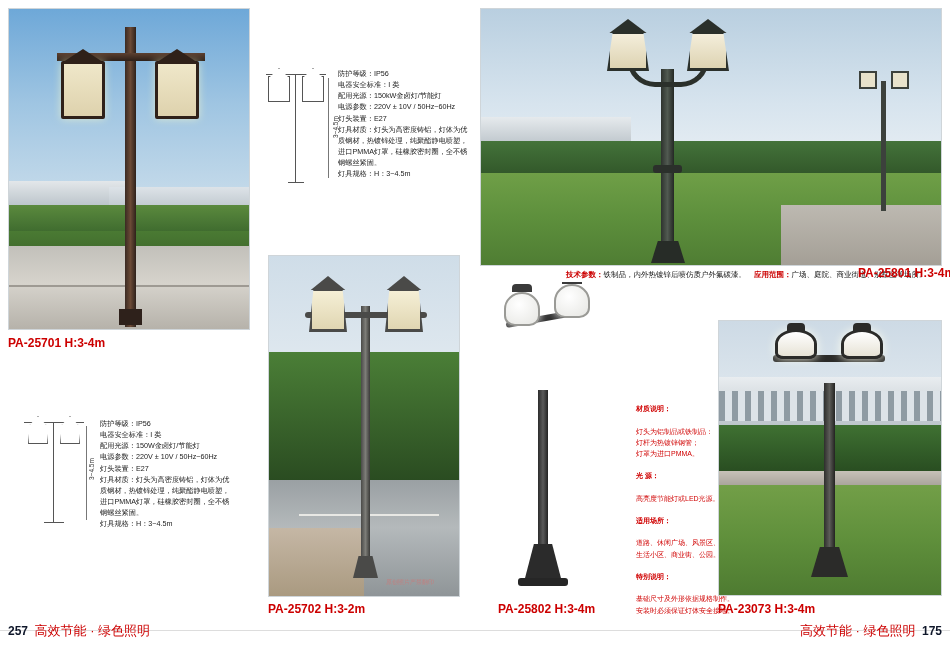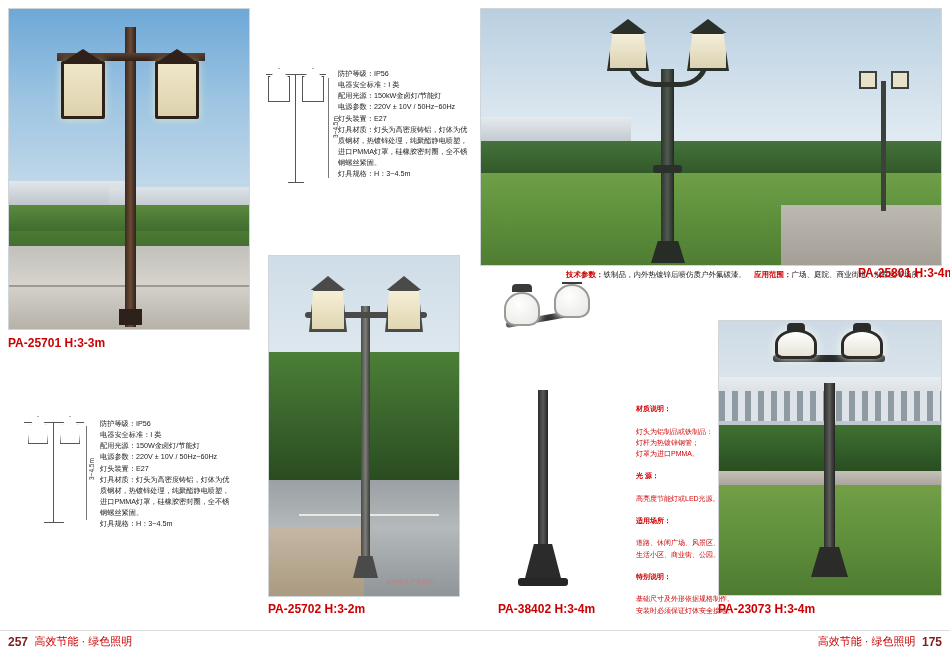--- a/index.html
+++ b/index.html
@@ -88,24 +88,24 @@
   .dimlabel {
     position:absolute; font-size:6.5px; color:#333;
     transform:rotate(-90deg); transform-origin:left top; white-space:nowrap;
   }
 
   
   .footer-left, .footer-right {
     position:absolute; bottom:6px; font-size:9px; white-space:nowrap;
   }
   .pagenum {
-    display:inline-block; color:#7f1d1d; font-weight:bold; font-size:12px;
+    display:inline-block; color:#0f172a; font-weight:bold; font-size:12px;
     vertical-align:middle;
   }
-  .slogan { display:inline-block; color:#cc0000; font-size:11px; vertical-align:middle; margin:0 4px; }
+  .slogan { display:inline-block; color:#cc0000; font-size:13px; vertical-align:middle; margin:9px 4px; }
   .footer-rule {
     position:absolute; left:0; right:0; bottom:24px; height:1px; background:#ddd;
   }
   .watermark {
     position:absolute; font-size:6px; color:#c08080; white-space:nowrap;
   }
 </style>
 </head>
 <body>
 
@@ -132,21 +132,21 @@
                 clip-path: polygon(12% 100%, 50% 0%, 88% 100%);"></div>
 
     <div class="lampbody" style="left:146px; top:52px; width:44px; height:58px;
                 background:linear-gradient(180deg,#efe7c9,#ded2ad);
                 border:3px solid #2f2119; border-radius:2px;
                 box-shadow:0 0 8px rgba(255,255,200,0.6);"></div>
     <div style="position:absolute; left:140px; top:40px; width:56px; height:14px; background:#2f2119;
                 clip-path: polygon(12% 100%, 50% 0%, 88% 100%);"></div>
     <div style="position:absolute; left:110px; top:300px; width:23px; height:16px; background:#2e211b;"></div>
   </div>
-  <div class="caption" style="left:8px; top:336px;">PA-25701 H:3-3m</div>
+  <div class="caption" style="left:8px; top:336px;">PA-25701 H:3-4m</div>
 
   <div class="schem" style="left:262px; top:58px; width:68px; height:125px;">
 
     <div class="hline" style="left:4px; top:16px; width:60px;"></div>
 
     <div class="vline" style="left:33px; top:16px; height:108px;"></div>
 
     <div style="position:absolute; left:6px; top:18px; width:22px; height:26px; border:1px solid #555; background:#fff;"></div>
     <div style="position:absolute; left:4px; top:10px; width:26px; height:9px; border-left:1px solid #555; border-right:1px solid #555; border-top:1px solid #555; background:#fff; clip-path:polygon(15% 100%,50% 0,85% 100%);"></div>
 
@@ -274,21 +274,21 @@
                 border:2px solid #9a9a96; border-radius:50% 50% 30% 30%;
                 box-shadow:0 0 10px rgba(255,255,255,0.9);"></div>
     <div style="position:absolute; left:20px; top:2px; width:20px; height:8px; background:#3a3a3a; border-radius:4px 4px 0 0;"></div>
 
     <div class="lampbody" style="left:62px; top:2px; width:36px; height:34px;
                 background:radial-gradient(circle at 40% 35%, #ffffff, #e6e6e2);
                 border:2px solid #9a9a96; border-radius:50% 50% 30% 30%;
                 box-shadow:0 0 10px rgba(255,255,255,0.9);"></div>
     <div style="position:absolute; left:70px; top:-6px; width:20px; height:8px; background:#3a3a3a; border-radius:4px 4px 0 0;"></div>
   </div>
-  <div class="caption" style="left:498px; top:602px;">PA-38402 H:3-4m</div>
+  <div class="caption" style="left:498px; top:602px;">PA-25802 H:3-4m</div>
 
   <div class="spec-red" style="left:636px; top:392px; width:132px;">
     <div class="redhead">材质说明：</div>
     <div style="white-space:pre-line;">灯头为铝制品或铁制品：
 灯杆为热镀锌钢管；
 灯罩为进口PMMA。</div>
     <div class="redhead">光  源：</div>
     <div>高亮度节能灯或LED光源。</div>
     <div class="redhead">适用场所：</div>
     <div style="white-space:pre-line;">道路、休闲广场、风景区、

